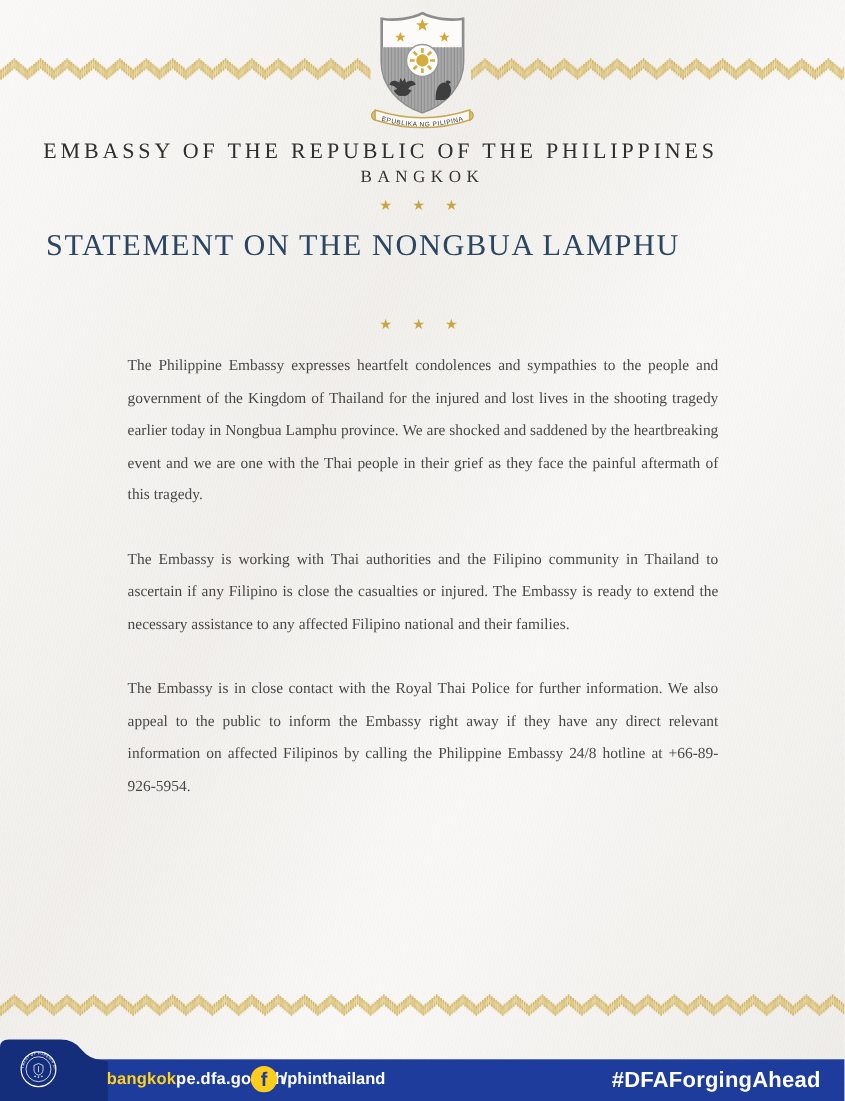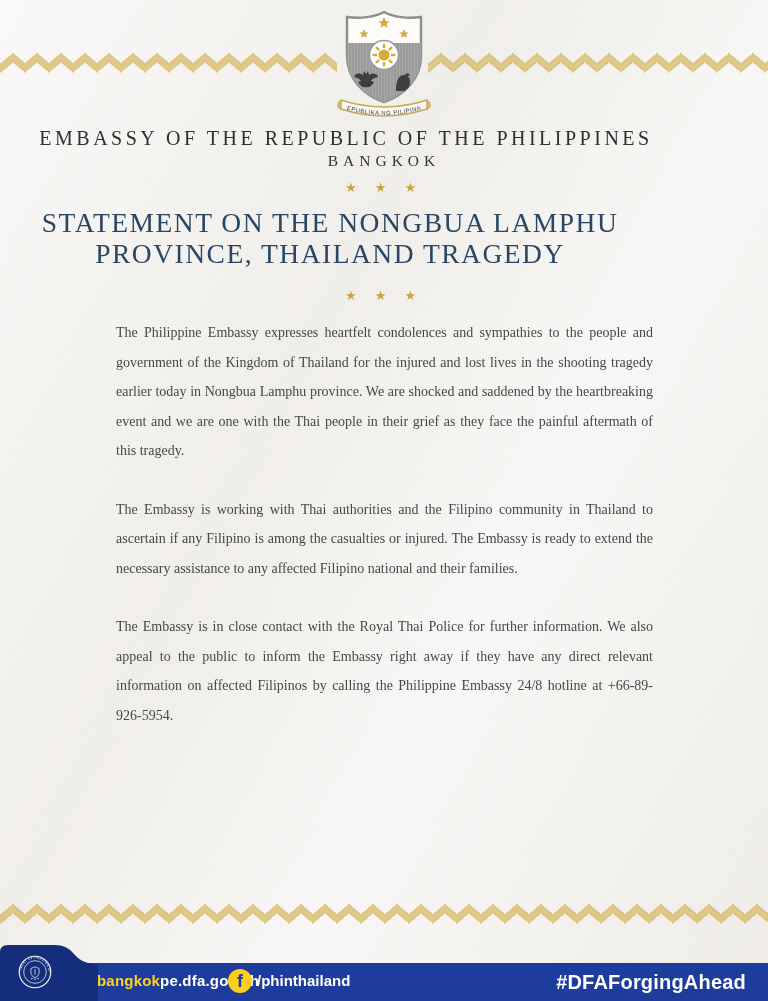--- a/index.html
+++ b/index.html
@@ -167,28 +167,27 @@
       </g>
     </svg>
   </div>
 
   <div class="org-name">EMBASSY OF THE REPUBLIC OF THE PHILIPPINES</div>
   <div class="org-city">BANGKOK</div>
   <div class="stars stars-1">★ ★ ★</div>
 
   <h1 class="title">
     <span>STATEMENT ON THE NONGBUA LAMPHU</span>
-    <span>PROVINCE, THAILAND TRAGEDY</span>
   </h1>
 
   <div class="stars stars-2">★ ★ ★</div>
 
   <main class="content">
     <p>The Philippine Embassy expresses heartfelt condolences and sympathies to the people and government of the Kingdom of Thailand for the injured and lost lives in the shooting tragedy earlier today in Nongbua Lamphu province. We are shocked and saddened by the heartbreaking event and we are one with the Thai people in their grief as they face the painful aftermath of this tragedy.</p>
-    <p>The Embassy is working with Thai authorities and the Filipino community in Thailand to ascertain if any Filipino is among the casualties or injured. The Embassy is ready to extend the necessary assistance to any affected Filipino national and their families.</p>
+    <p>The Embassy is working with Thai authorities and the Filipino community in Thailand to ascertain if any Filipino is close the casualties or injured. The Embassy is ready to extend the necessary assistance to any affected Filipino national and their families.</p>
     <p>The Embassy is in close contact with the Royal Thai Police for further information. We also appeal to the public to inform the Embassy right away if they have any direct relevant information on affected Filipinos by calling the Philippine Embassy 24/8 hotline at +66-89-926-5954.</p>
   </main>
 
   <div class="zz zz-bottom">
     <svg viewBox="0 0 768 22" preserveAspectRatio="none" aria-hidden="true">
         <rect width="768" height="22" fill="url(#zz)"></rect>
       </svg>
   </div>
 
   <footer class="footer">

